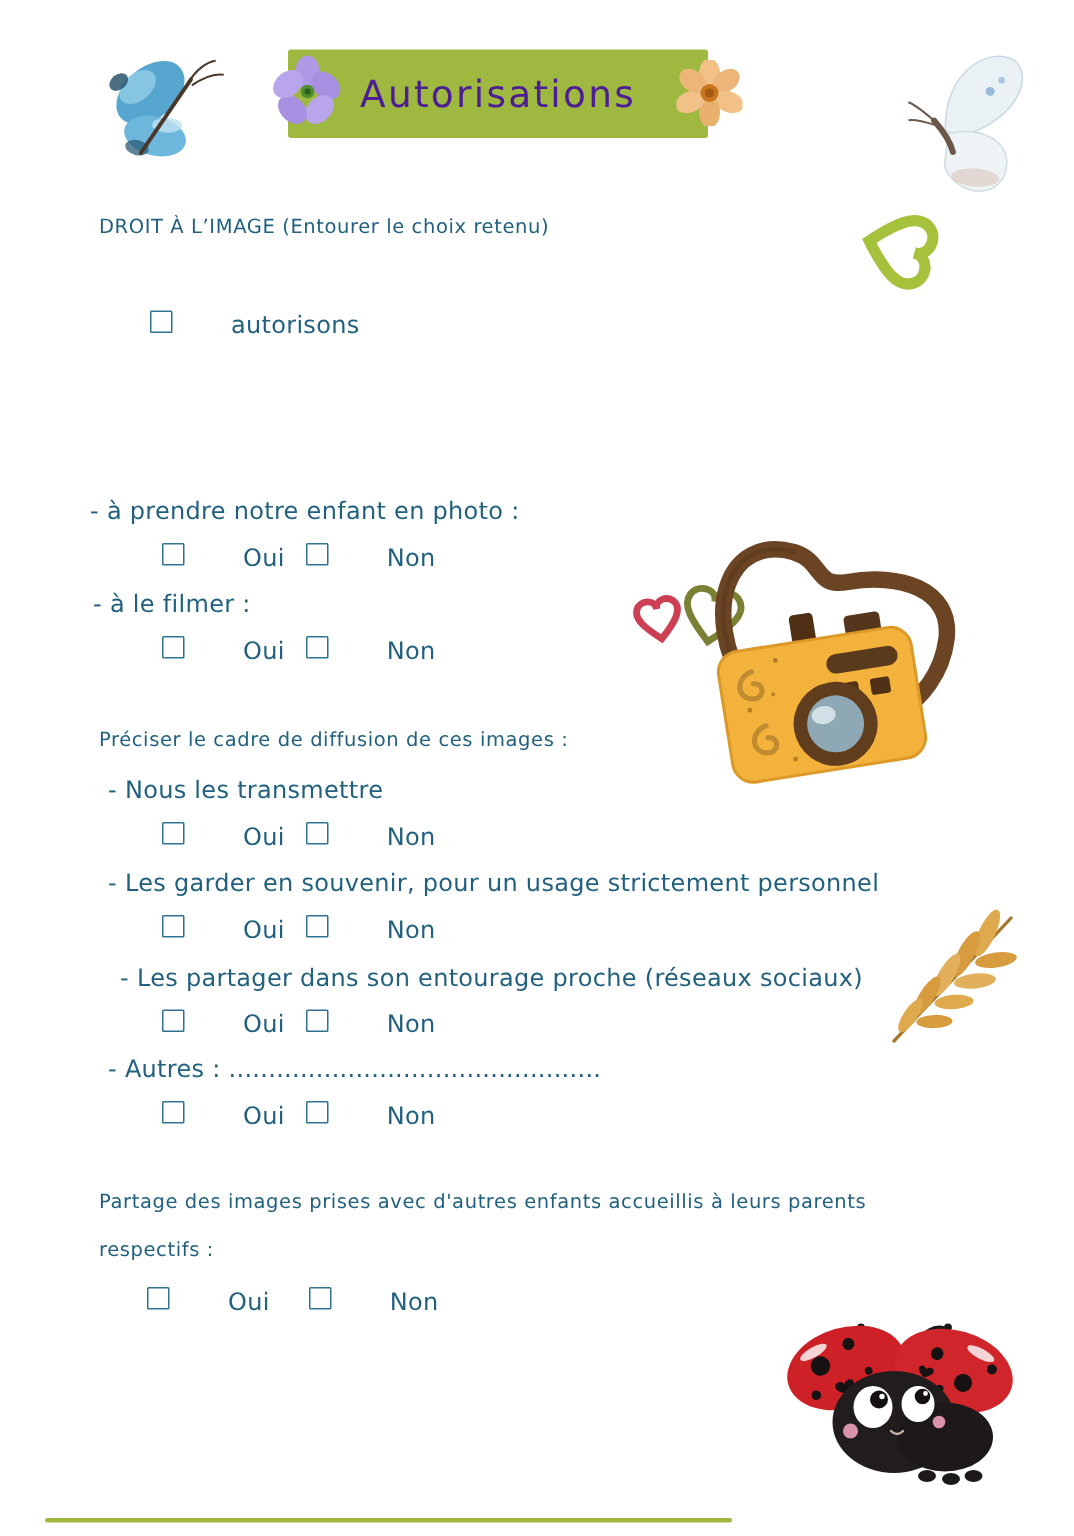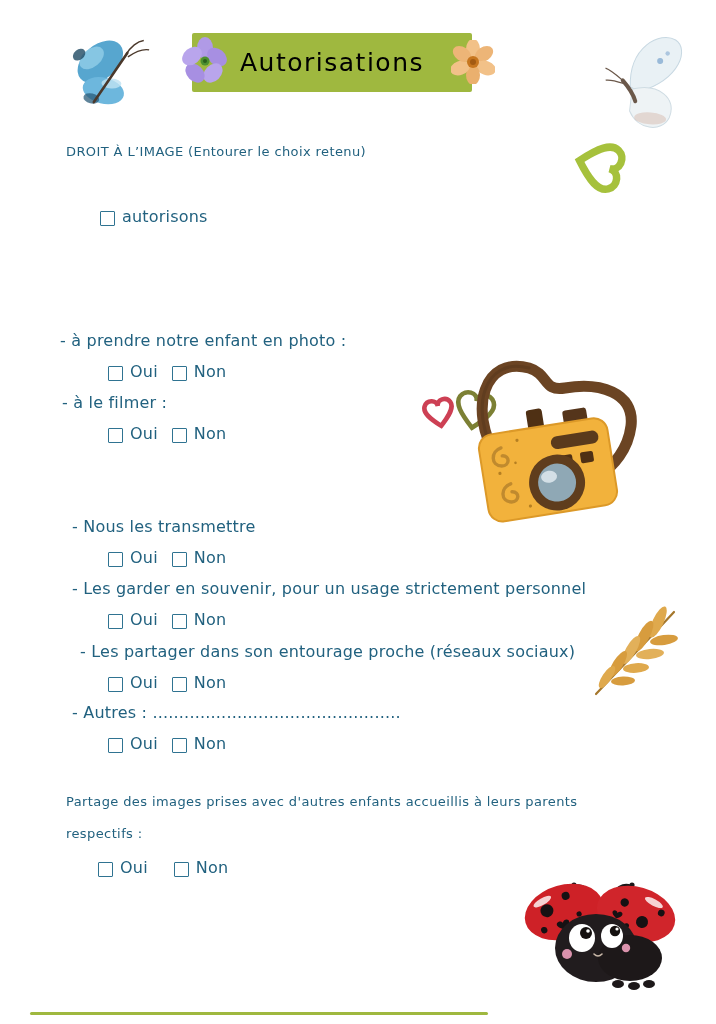--- a/index.html
+++ b/index.html
@@ -7,28 +7,28 @@
     position:relative;width:716px;height:1024px;margin:0 auto;background:#ffffff;
     font-family:"DejaVu Sans",sans-serif;color:#21617f;overflow:hidden;
   }
   .abs{position:absolute;}
   .txt{font-size:16px;letter-spacing:.2px;white-space:nowrap;}
   .heading{font-size:13px;letter-spacing:.4px;}
   .banner{
     left:192px;top:33px;width:280px;height:59px;background:#9fb83f;
     display:flex;align-items:center;justify-content:center;border-radius:2px;
   }
-  .banner-title{color:#000000;font-size:25px;letter-spacing:1.5px;}
+  .banner-title{color:#4c1d95;font-size:25px;letter-spacing:1.5px;}
   .cbrow{display:flex;align-items:center;}
   .cb{
     width:13px;height:13px;border:1.6px solid #2f7391;border-radius:1px;
     display:inline-block;background:transparent;flex:0 0 auto;
   }
   .cb-lab{margin-left:7px;font-size:16px;letter-spacing:.2px;}
-  .pair{display:flex;align-items:flex-end;}
+  .pair{display:flex;align-items:flex-start;gap:32px;}
   .gap14{margin-left:14px;}
   .gap26{margin-left:26px;}
   .dots{letter-spacing:1px;}
   .bottom-line{left:30px;top:1012px;width:458px;height:3px;background:#9fb83f;border-radius:2px;}
   svg{display:block;}
 </style>
 </head>
 <body>
 
 <div class="page">
@@ -165,20 +165,21 @@
         <rect x="150" y="100" width="48" height="13" rx="6.5" fill="#5a3a1c"></rect>
         <rect x="156" y="120" width="13" height="11" rx="2" fill="#4f3014"></rect>
         <rect x="177" y="120" width="13" height="11" rx="2" fill="#4f3014"></rect>
         <circle cx="150" cy="146" r="28" fill="#5f3d1d"></circle>
         <circle cx="150" cy="146" r="19" fill="#8fa8b5"></circle>
         <ellipse cx="143" cy="139" rx="8" ry="6" fill="#dfe9ee" opacity=".85"></ellipse>
       </g>
     </svg>
   </div>
 
+  <div class="abs heading" style="left:66px;top:486px;">Préciser le cadre de diffusion de ces images :</div>
 
   <div class="abs txt" style="left:72px;top:517px;">- Nous les transmettre</div>
   <div class="abs cbrow" style="left:108px;top:548px;">
     <span class="pair">
         <span class="cb"></span>
         <span class="cb-lab">Oui</span>
       </span>
     <span class="pair gap14">
         <span class="cb"></span>
         <span class="cb-lab">Non</span>

